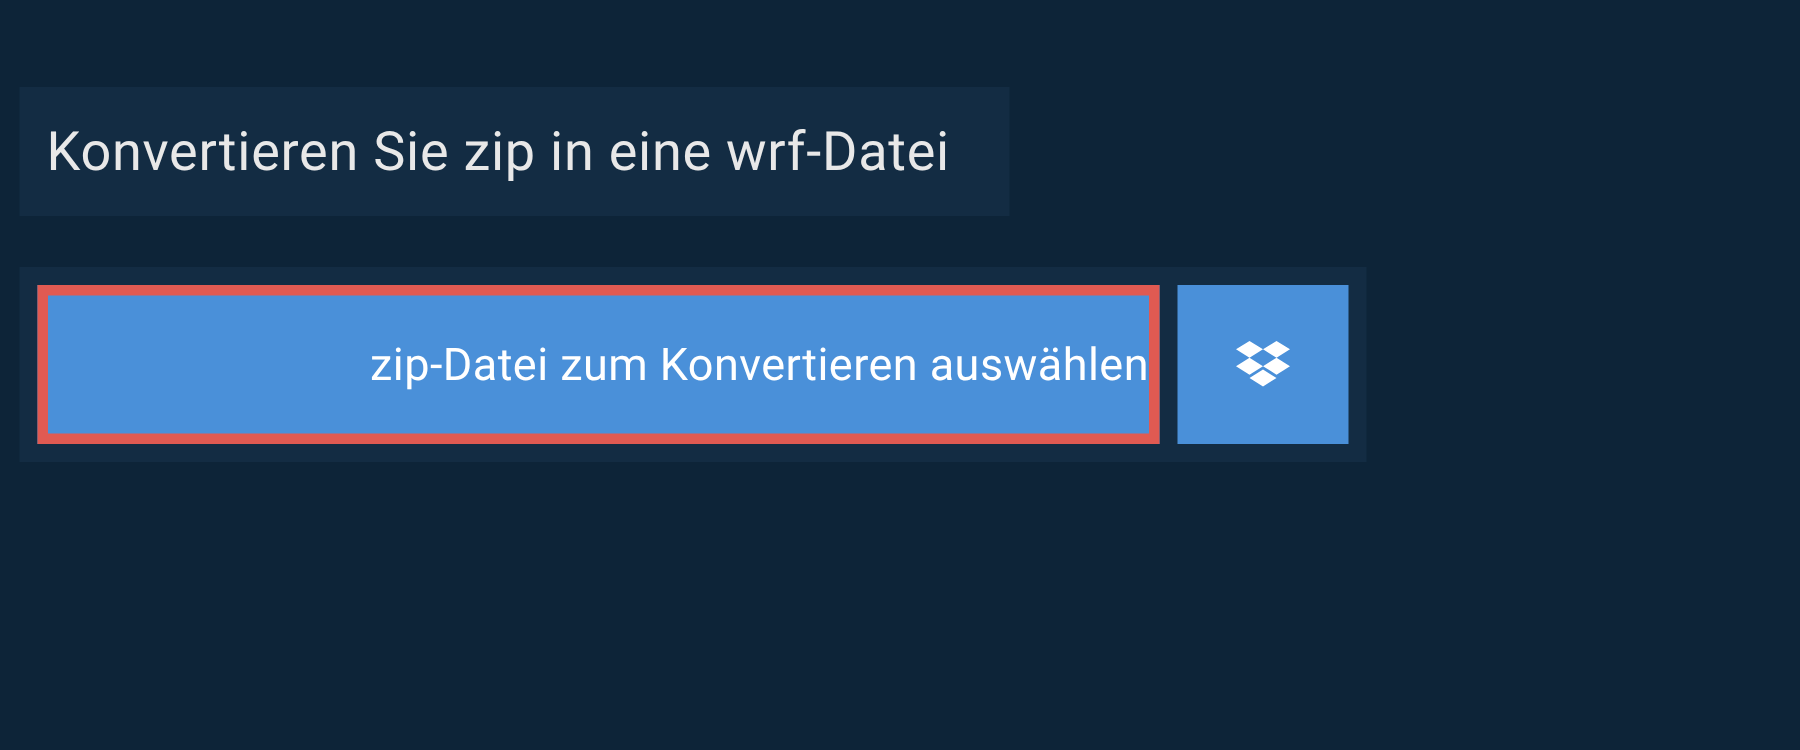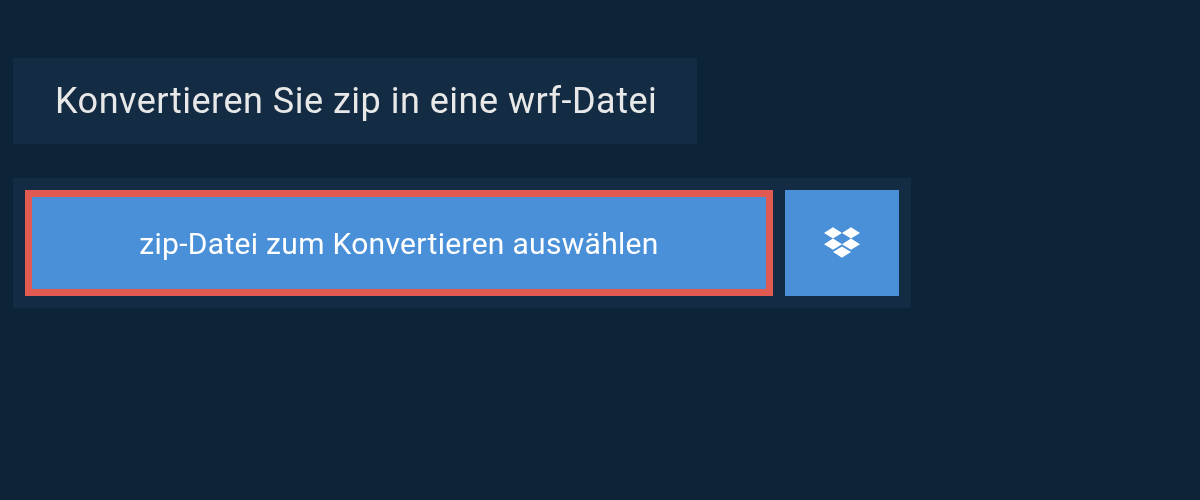--- a/index.html
+++ b/index.html
@@ -25,21 +25,20 @@
       left: 13px;
       background-color: #132c43;
       padding: 22px 40px 22px 18px;
       display: inline-block;
     }
     .title-text {
       color: #e8e8e8;
       font-size: 36px;
       font-weight: 400;
       letter-spacing: 0.5px;
-      margin-left: 24px;
     }
     .action-panel {
       position: absolute;
       top: 178px;
       left: 13px;
       width: 898px;
       height: 130px;
       background-color: #132c43;
       padding: 12px;
       display: flex;
@@ -47,21 +46,21 @@
     }
     .select-button {
       flex: 1;
       background-color: #4a90d9;
       border: 7px solid #e05a52;
       color: #ffffff;
       font-size: 30px;
       font-weight: 400;
       display: flex;
       align-items: center;
-      justify-content: center;
+      justify-content: flex-end;
       cursor: pointer;
       letter-spacing: 0.3px;
     }
     .dropbox-button {
       width: 114px;
       background-color: #4a90d9;
       display: flex;
       align-items: center;
       justify-content: center;
       cursor: pointer;

